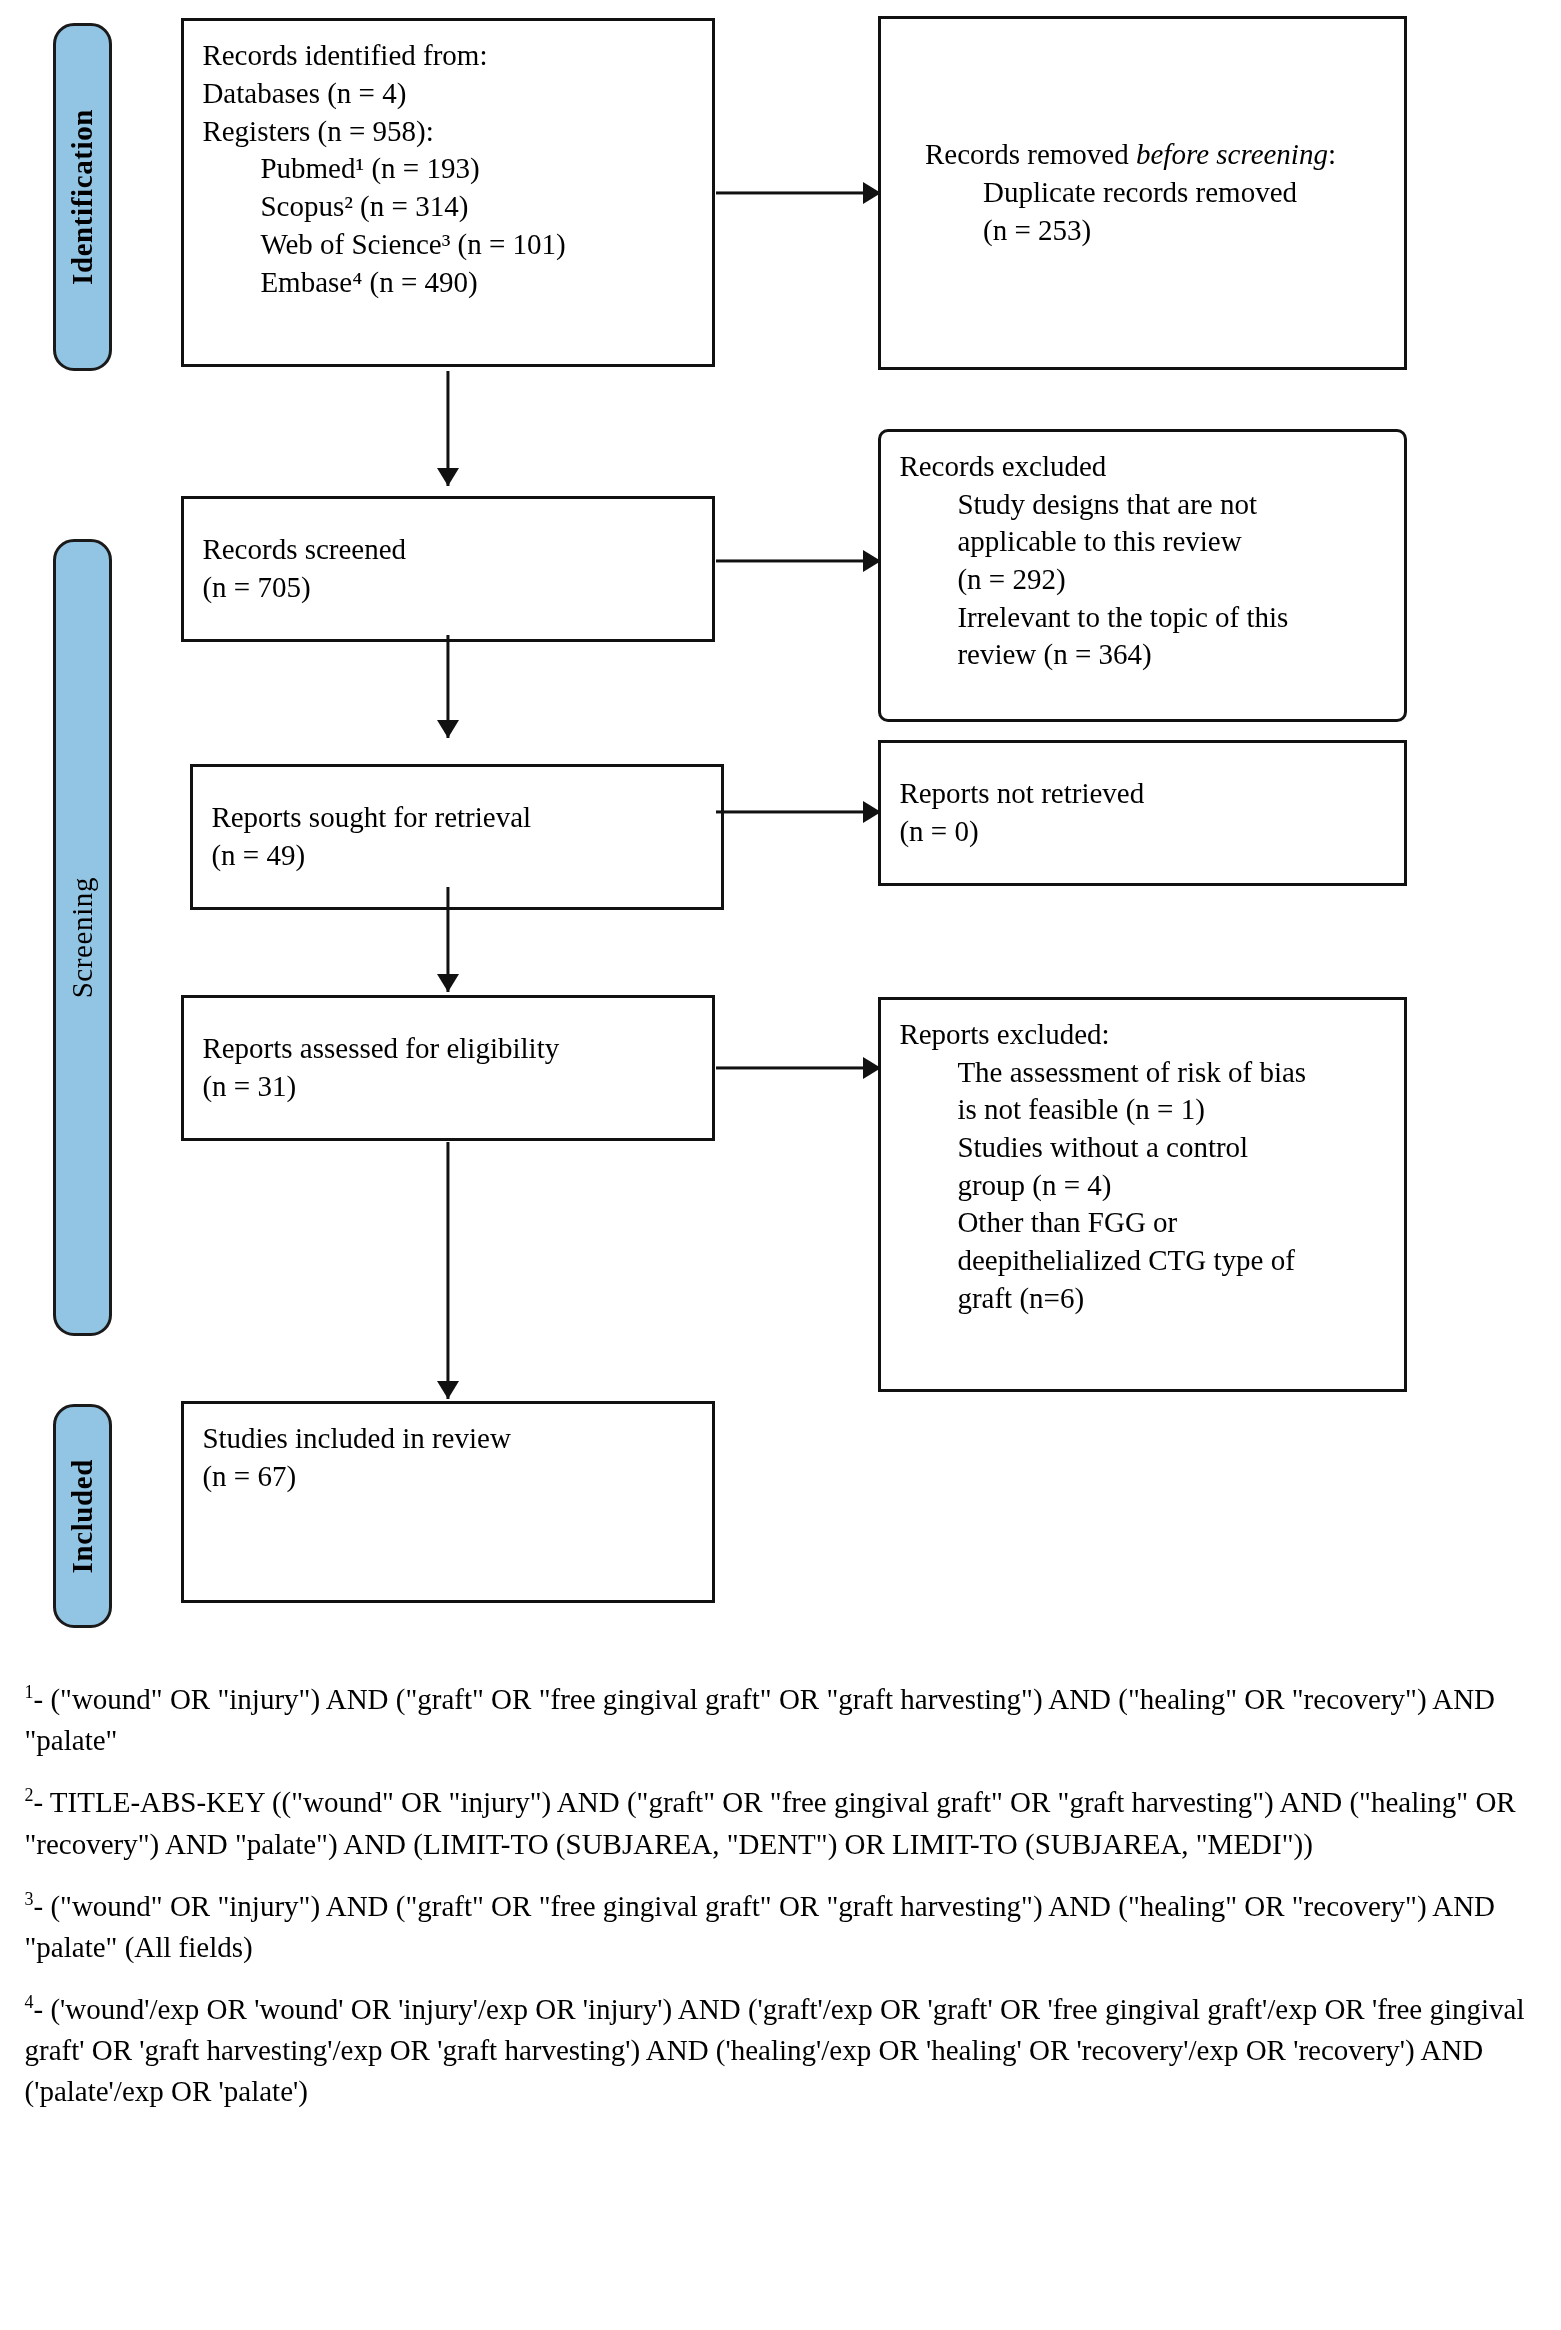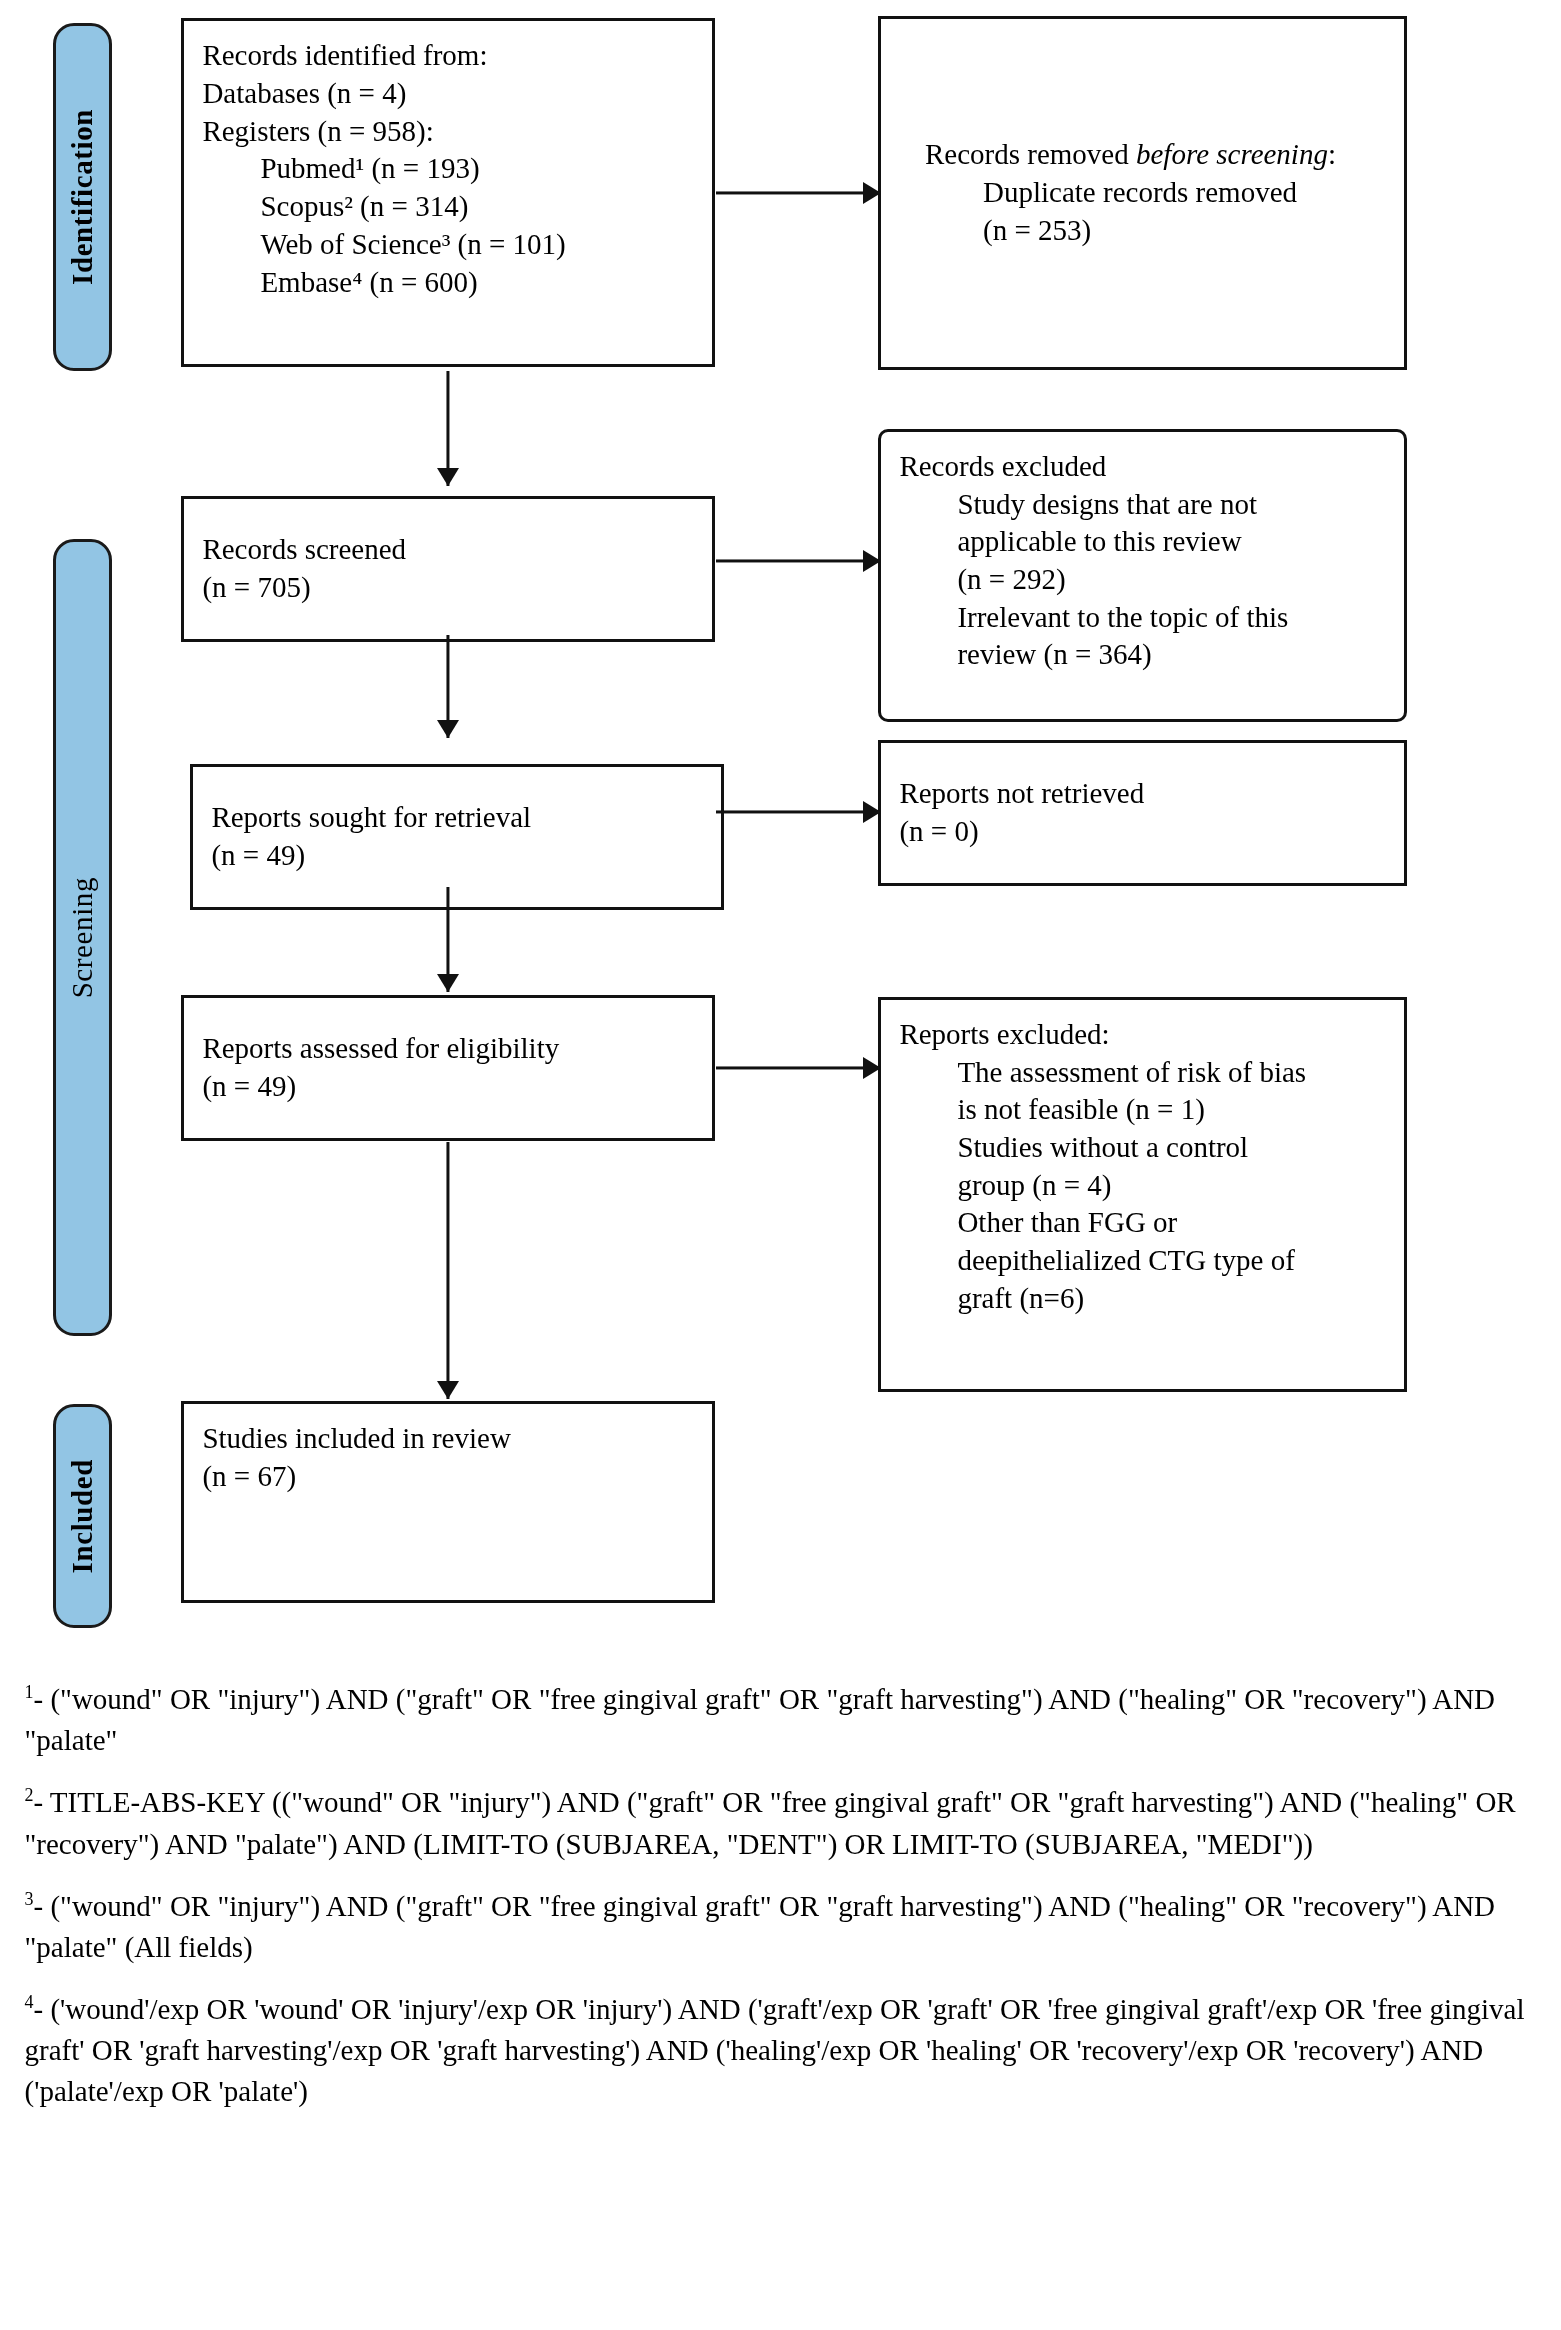--- a/index.html
+++ b/index.html
@@ -165,41 +165,41 @@
     <span class="phase-label">Included</span>
   </div>
 
   <div class="flow-box" id="box-identified">
     <div class="box-text">Records identified from:
 Databases (n = 4)
 Registers (n = 958):
   Pubmed¹ (n = 193)
   Scopus² (n = 314)
   Web of Science³ (n = 101)
-  Embase⁴ (n = 600)</div>
+  Embase⁴ (n = 490)</div>
   </div>
 
   <div class="flow-box" id="box-screened">
     <div class="vcenter">
       <div class="box-text">Records screened
 (n = 705)</div>
     </div>
   </div>
 
   <div class="flow-box" id="box-sought">
     <div class="vcenter">
       <div class="box-text">Reports sought for retrieval
 (n = 49)</div>
     </div>
   </div>
 
   <div class="flow-box" id="box-assessed">
     <div class="vcenter">
       <div class="box-text">Reports assessed for eligibility
-(n = 49)</div>
+(n = 31)</div>
     </div>
   </div>
 
   <div class="flow-box" id="box-included">
     <div class="box-text">Studies included in review
 (n = 67)</div>
   </div>
 
   <div class="flow-box" id="box-removed">
     <div class="vcenter">

